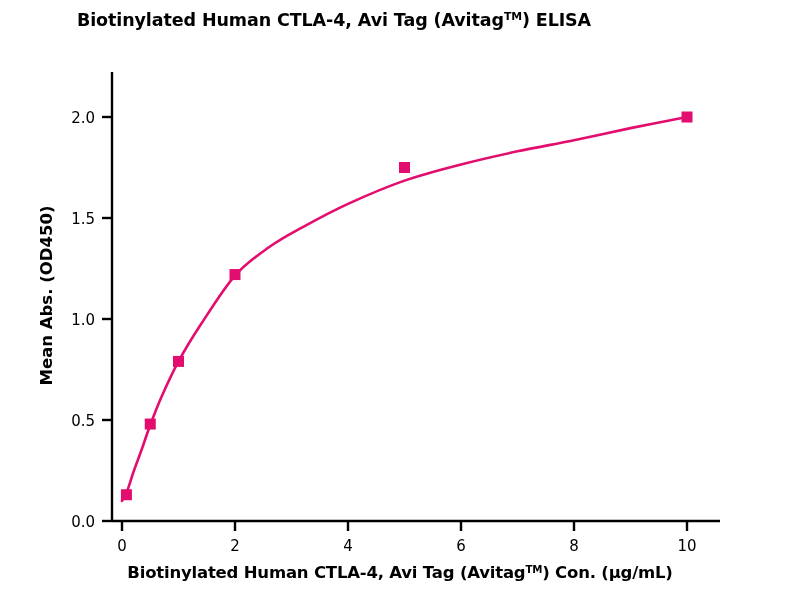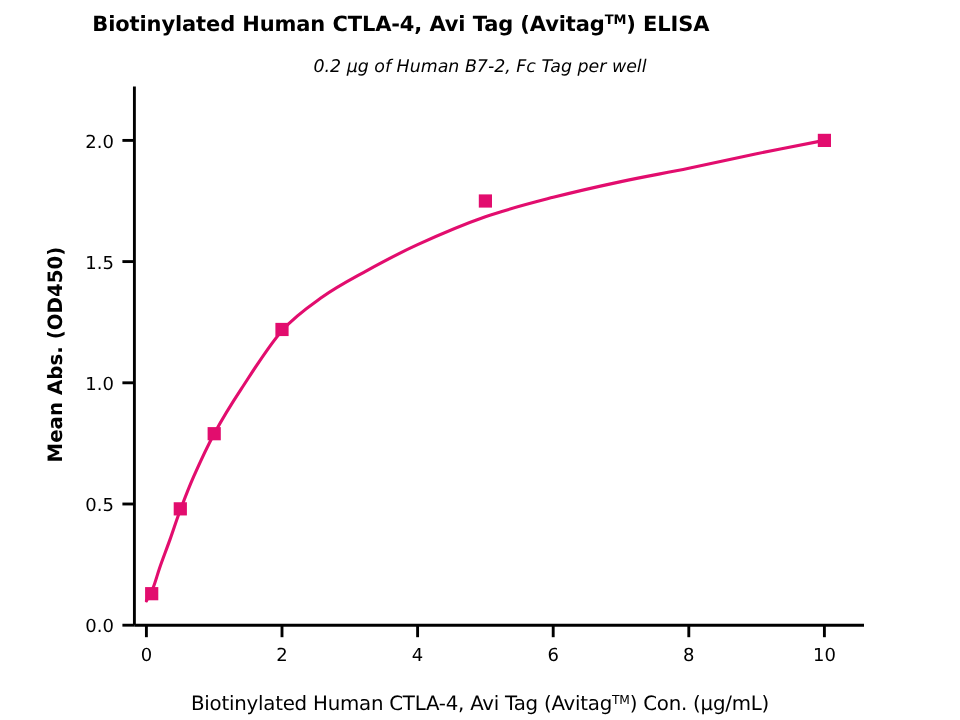--- a/index.html
+++ b/index.html
@@ -43,23 +43,22 @@
     vertical-align: 0.52em;
     font-style: normal;
   }
   .xlabel {
     position: absolute;
     left: 0;
     top: 563px;
     width: 800px;
     text-align: center;
     font-size: 16.5px;
-    font-weight: normal;
+    font-weight: bold;
     letter-spacing: -0.2px;
-    margin-top: 14px;
   }
   .ylabel {
     position: absolute;
     left: -104px;
     top: 286px;
     width: 300px;
     text-align: center;
     font-size: 16.5px;
     font-weight: bold;
     transform: rotate(-90deg);
@@ -78,21 +77,20 @@
 </style>
 </head>
 <body>
 
 <div id="figure">
 
   <div class="title">
     <span>Biotinylated Human CTLA-4, Avi Tag (Avitag</span><sup>TM</sup><span>) ELISA</span>
   </div>
 
-  <div class="subtitle">0.2 µg of Human B7-2, Fc Tag per well</div>
 
   <div class="ylabel">Mean Abs. (OD450)</div>
 
   <div class="xlabel">
     <span>Biotinylated Human CTLA-4, Avi Tag (Avitag</span><sup>TM</sup><span>) Con. (µg/mL)</span>
   </div>
 
   <svg class="plot-svg" width="800" height="600">
 
     <line x1="112" y1="72" x2="112" y2="521" stroke="#000000" stroke-width="2.4"></line>

